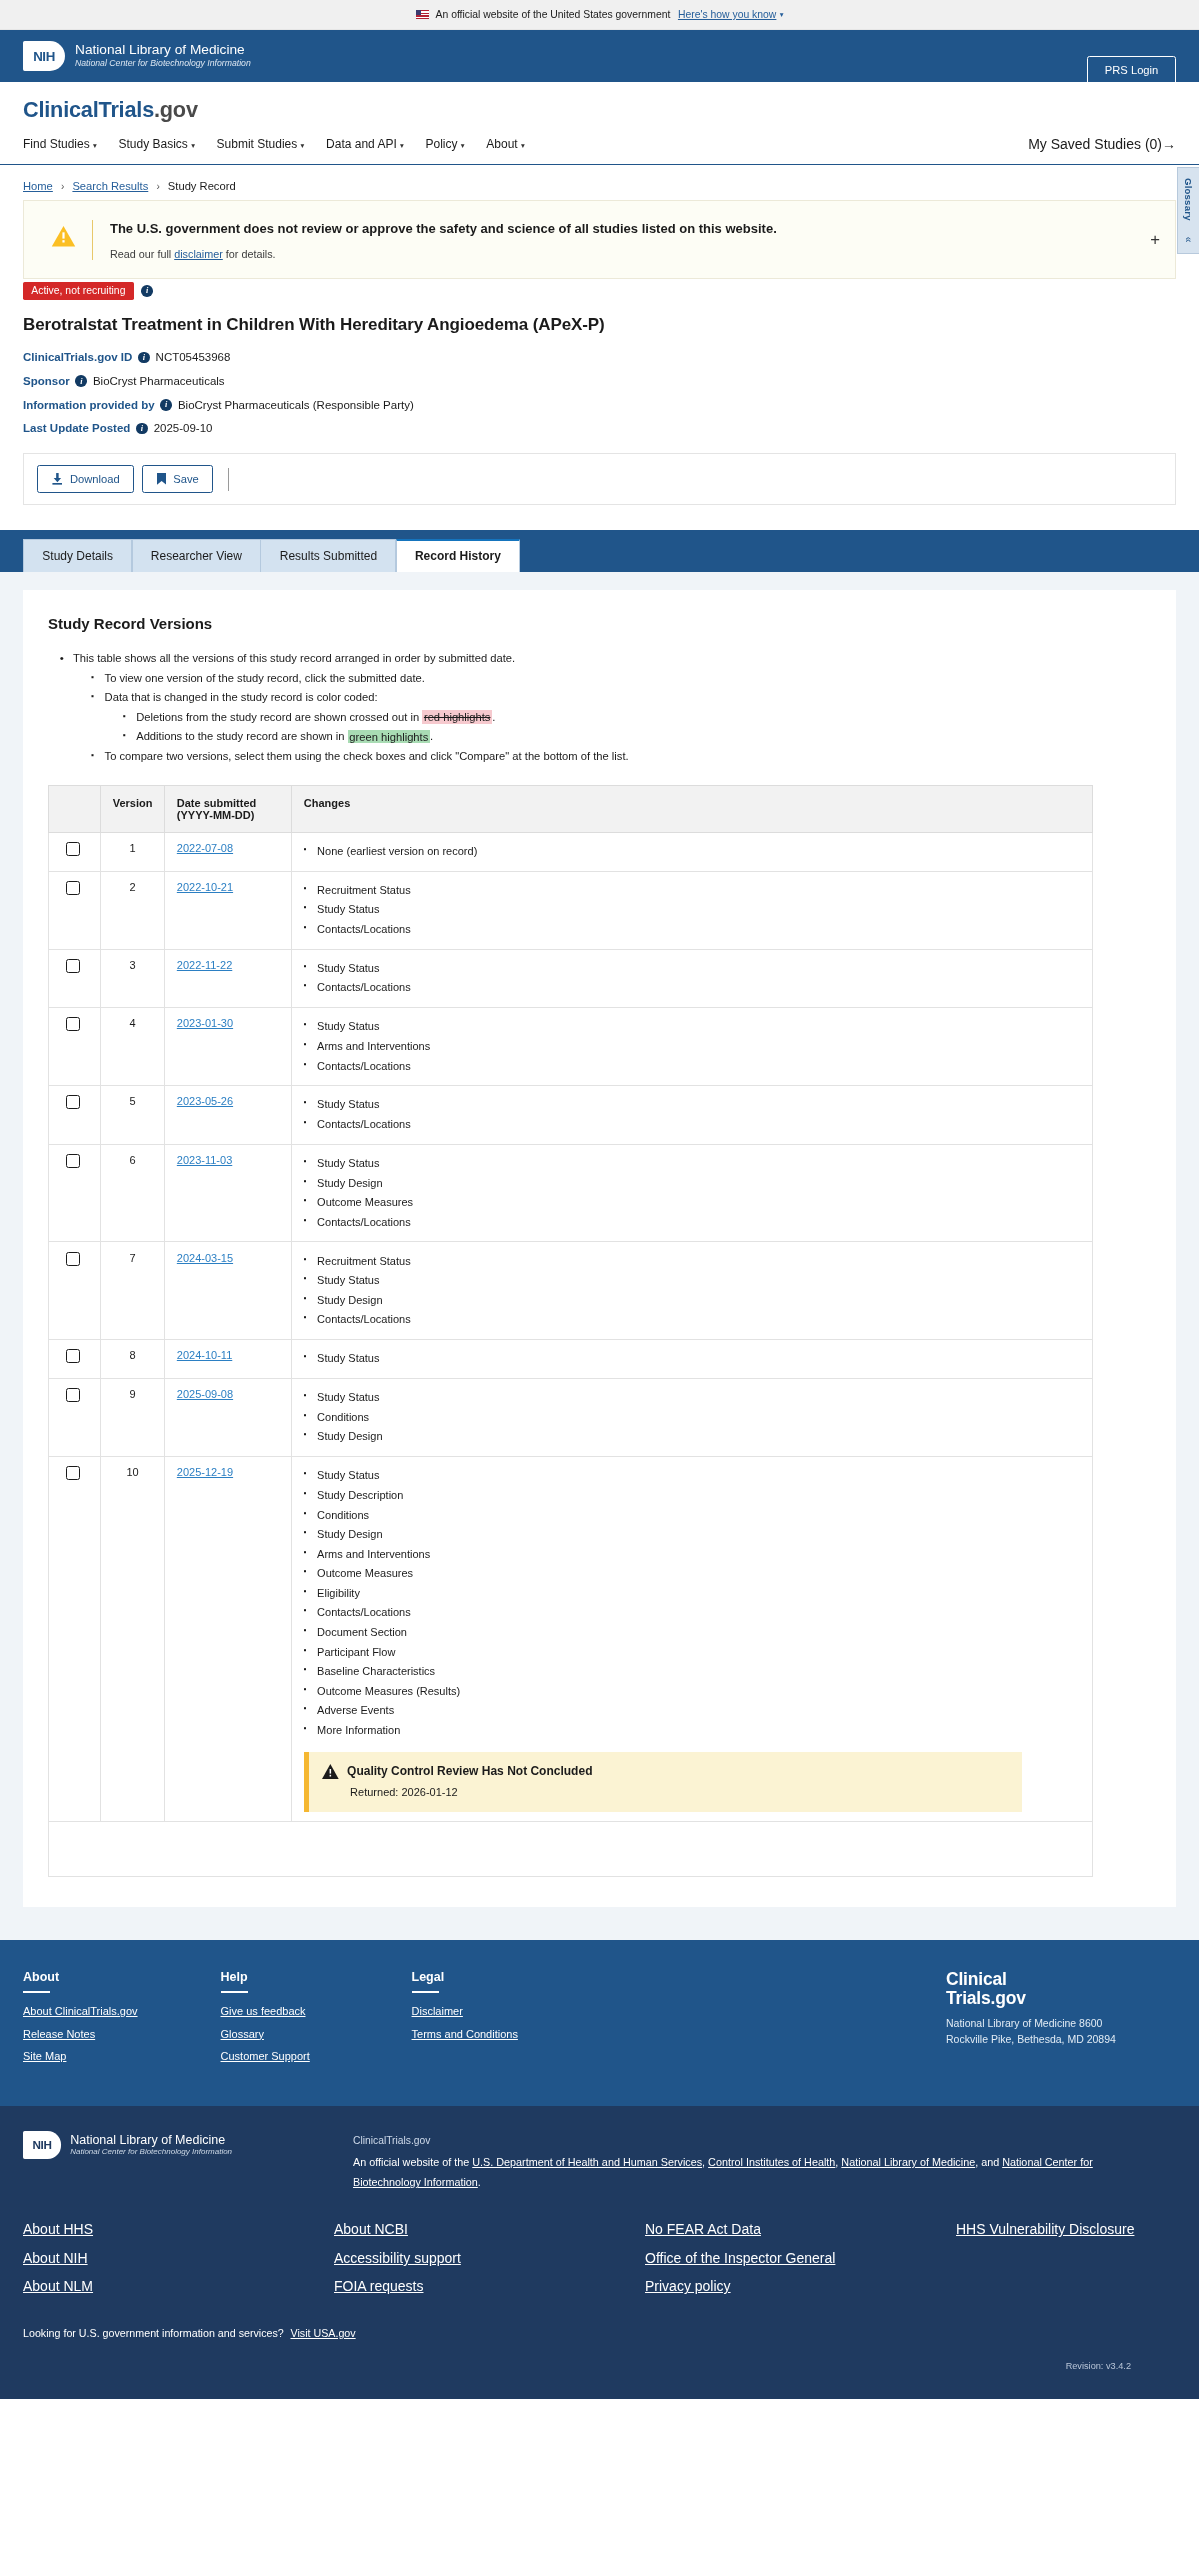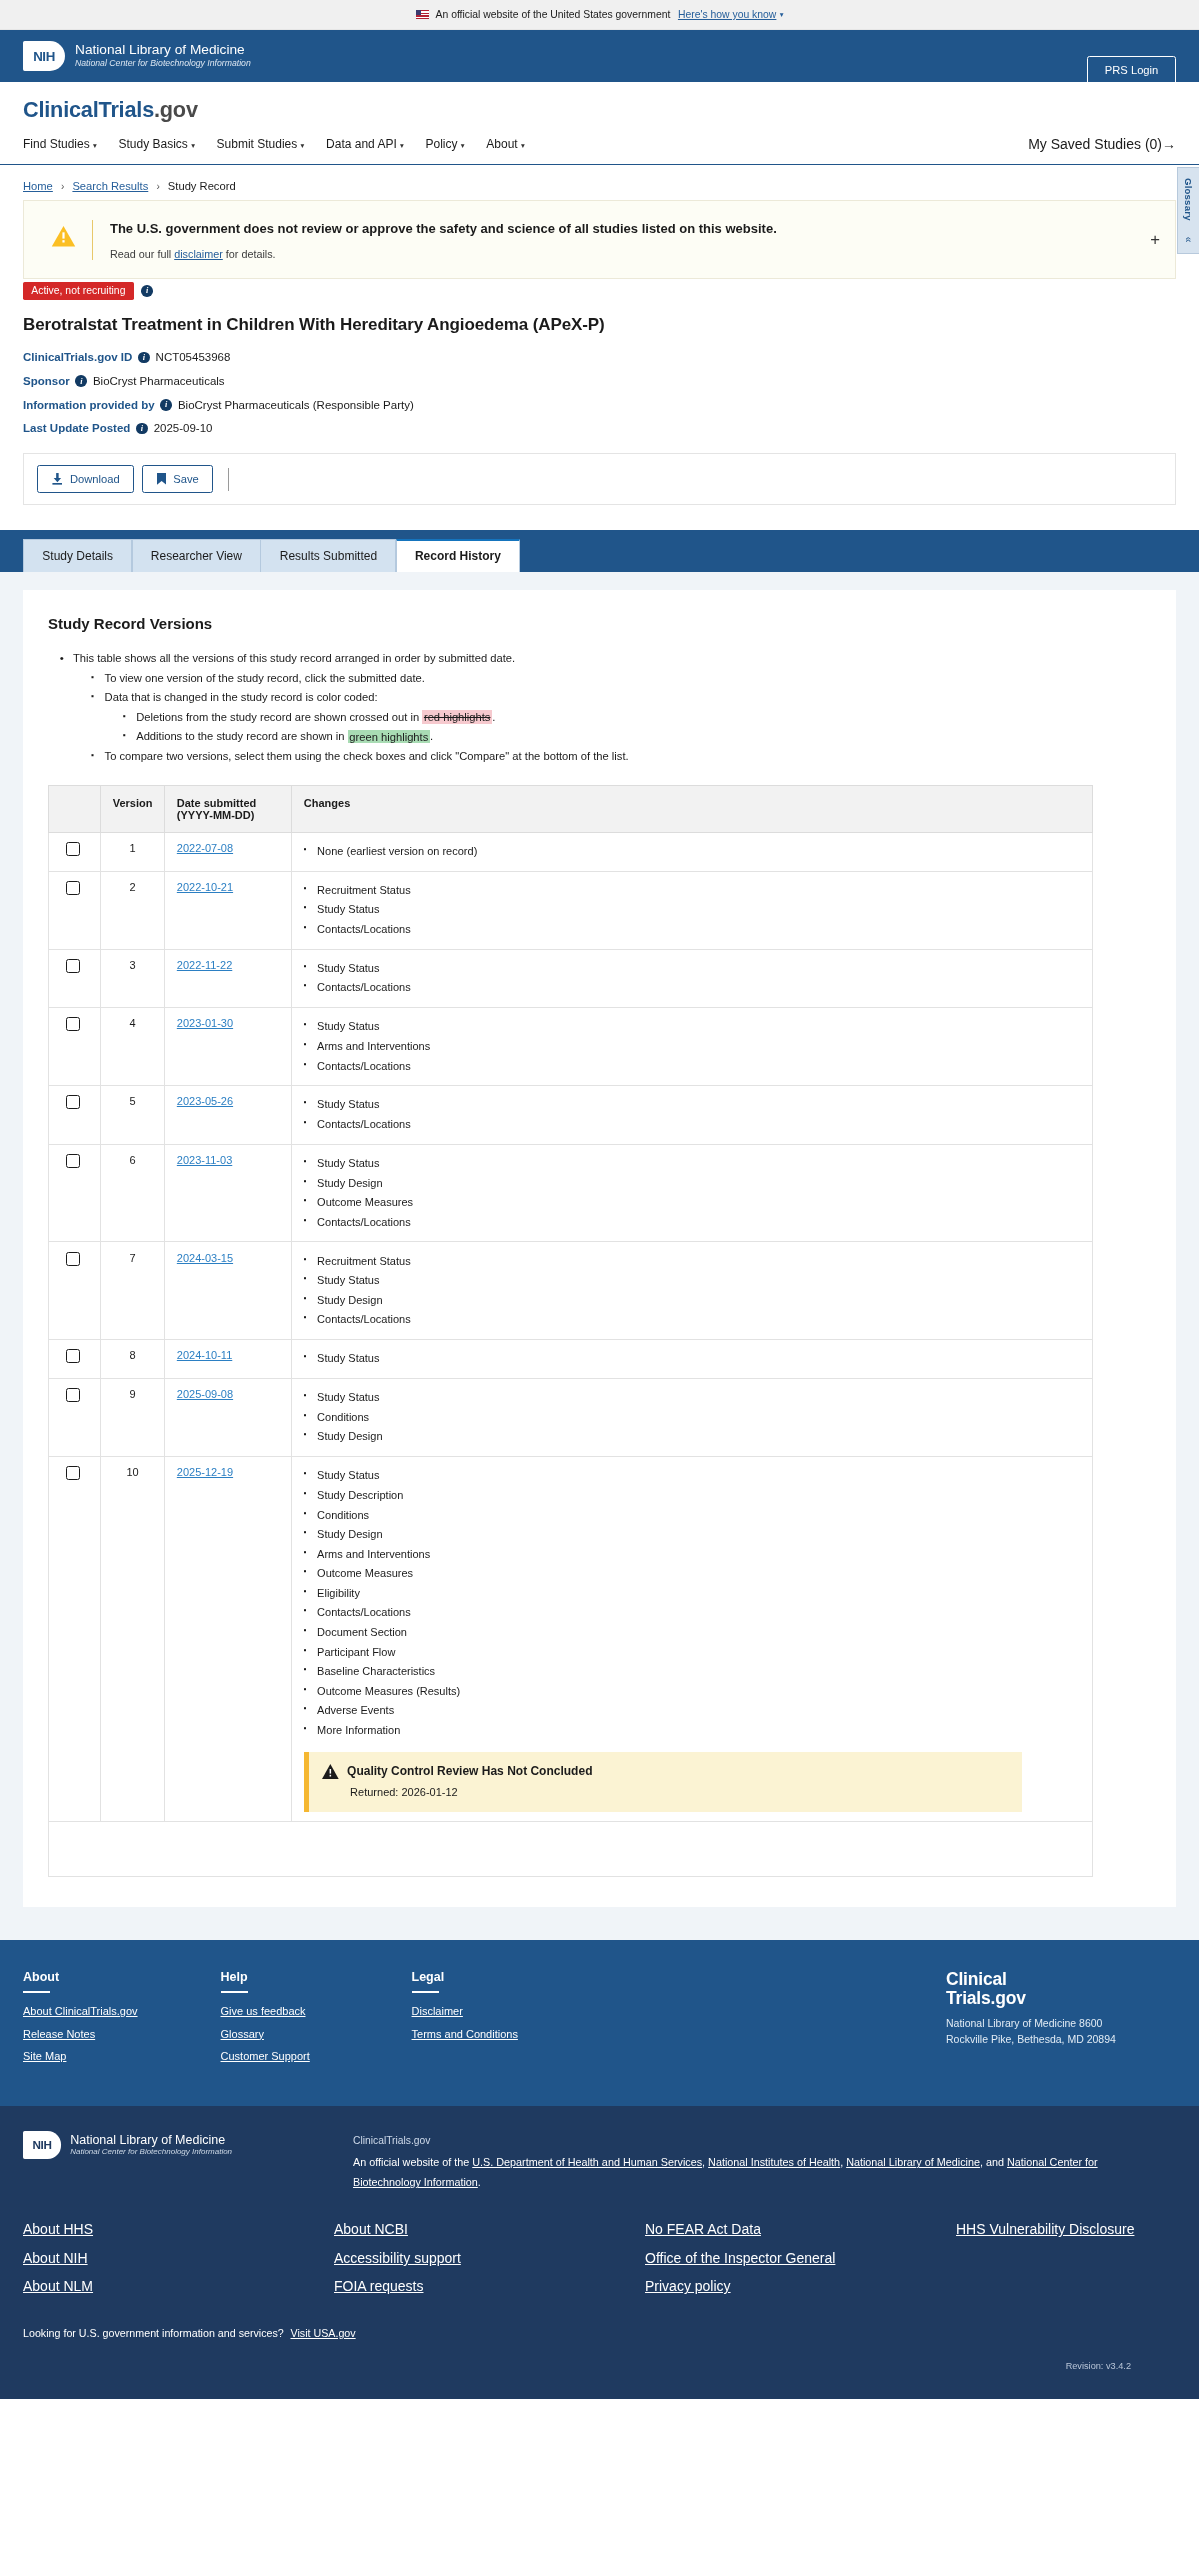--- a/index.html
+++ b/index.html
@@ -848,21 +848,21 @@
   <div class="fb-row1">
     <div class="fb-nih">
       <div class="fb-nih-logo">NIH</div>
       <div>
         <div class="fb-nih-t1">National Library of Medicine</div>
         <div class="fb-nih-t2">National Center for Biotechnology Information</div>
       </div>
     </div>
     <div class="fb-official">
       <span class="small">ClinicalTrials.gov</span>
-      <span>An official website of the </span><a href="#">U.S. Department of Health and Human Services</a>, <a href="#">National Institutes of Health</a>, <a href="#">National Library of Medicine</a>, and <a href="#">National Center for Biotechnology Information</a>.
+      <span>An official website of the </span><a href="#">U.S. Department of Health and Human Services</a>, <a href="#">Control Institutes of Health</a>, <a href="#">National Library of Medicine</a>, and <a href="#">National Center for Biotechnology Information</a>.
     </div>
   </div>
 
   <div class="fb-links">
     <div class="lcol">
       <a href="#">About HHS</a>
       <a href="#">About NIH</a>
       <a href="#">About NLM</a>
     </div>
     <div class="lcol">

